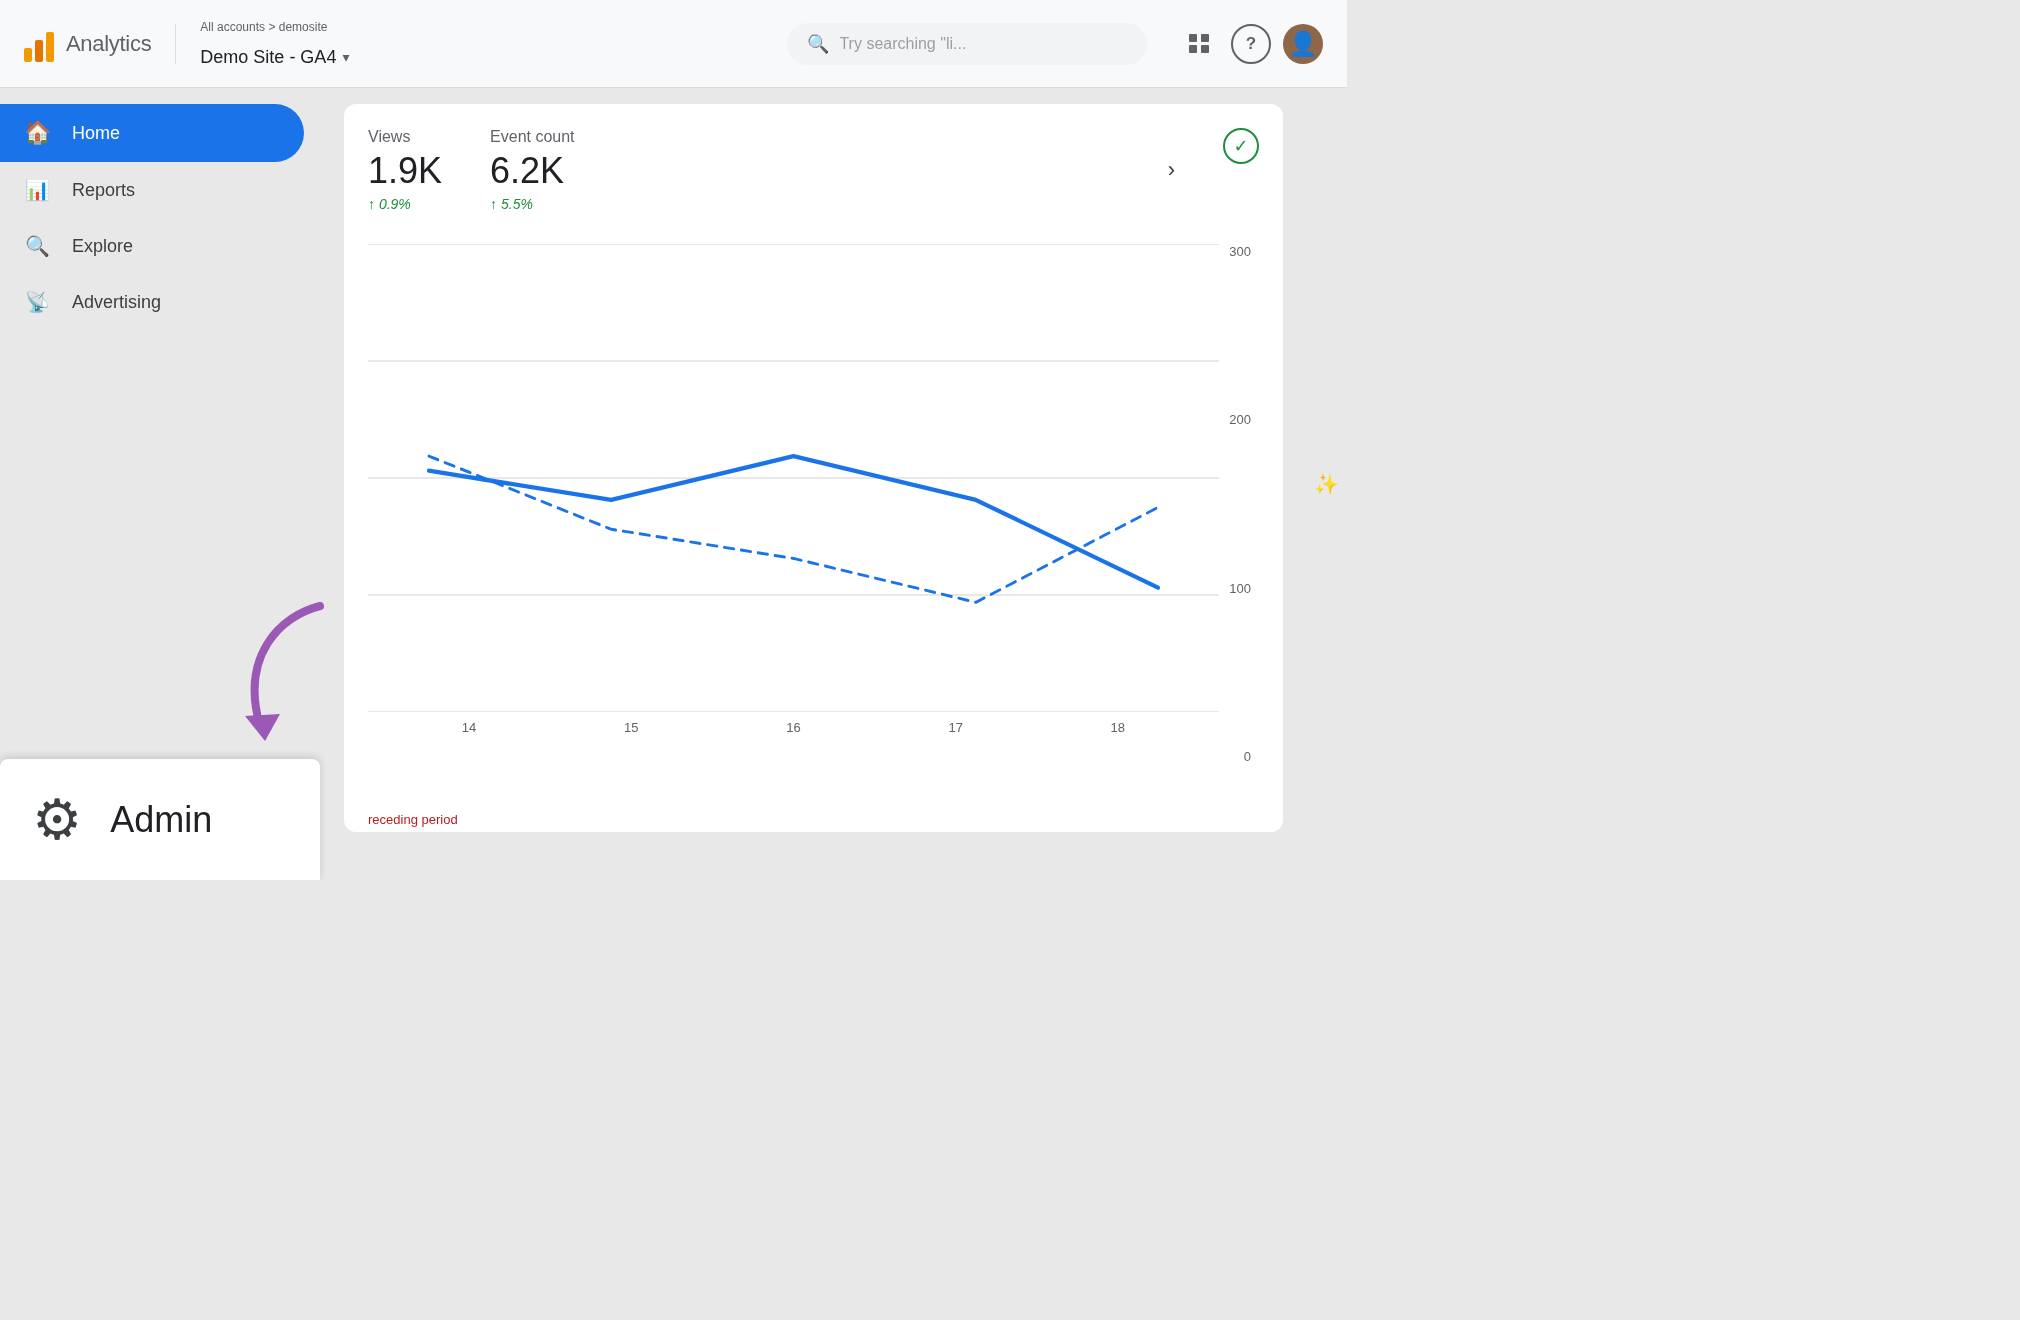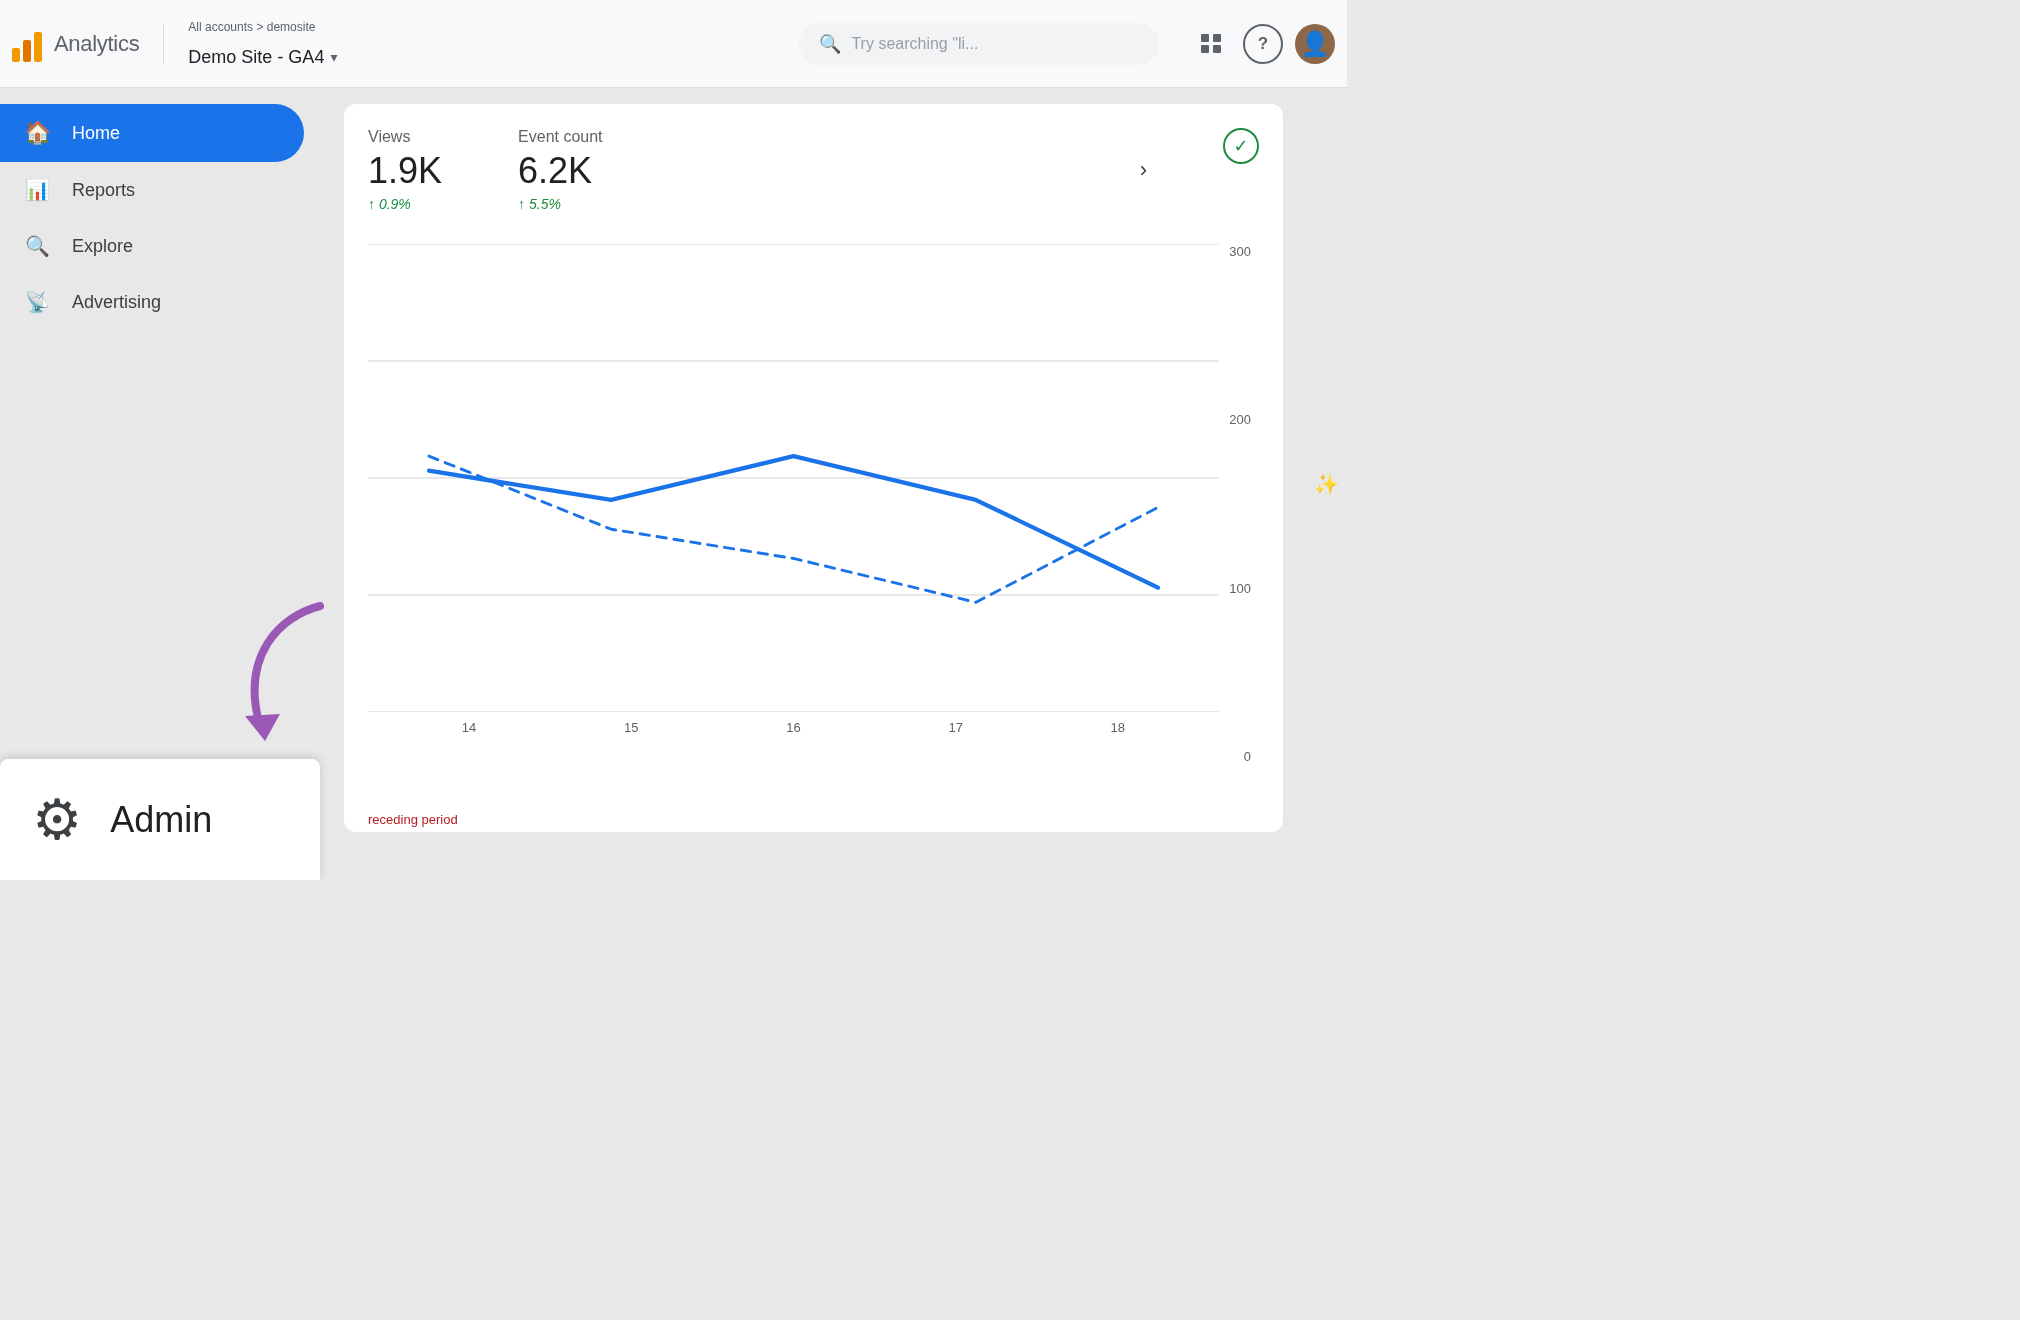--- a/index.html
+++ b/index.html
@@ -4,21 +4,21 @@
   <style>
     * { box-sizing: border-box; margin: 0; padding: 0; }
     body { font-family: 'Google Sans', Arial, sans-serif; background: #e8e8e8; width: 1347px; height: 880px; overflow: hidden; }
 
     
     .header {
       display: flex;
       align-items: center;
       background: #f8f9fa;
       height: 88px;
-      padding: 0 12px;
+      padding: 0 24px;
       border-bottom: 1px solid #dadce0;
       gap: 16px;
       justify-content: center;
     }
     .header-logo {
       display: flex;
       align-items: center;
       gap: 12px;
     }
     .logo-icon {
@@ -241,21 +241,21 @@
       margin-right: 48px;
       height: calc(100% - 32px);
       position: relative;
       overflow: hidden;
     }
 
     
     .metrics-row {
       display: flex;
       align-items: flex-start;
-      gap: 76px;
+      gap: 48px;
       margin-bottom: 32px;
     }
     .metric-item { display: flex; flex-direction: column; gap: 4px; }
     .metric-label { font-size: 16px; color: #5f6368; font-weight: 400; }
     .metric-value { font-size: 36px; font-weight: 400; color: #202124; }
     .metric-change { font-size: 14px; color: #1e8e3e; display: flex; align-items: center; gap: 2px; font-style: italic; }
 
     .metrics-arrow {
       display: flex;
       align-items: center;

